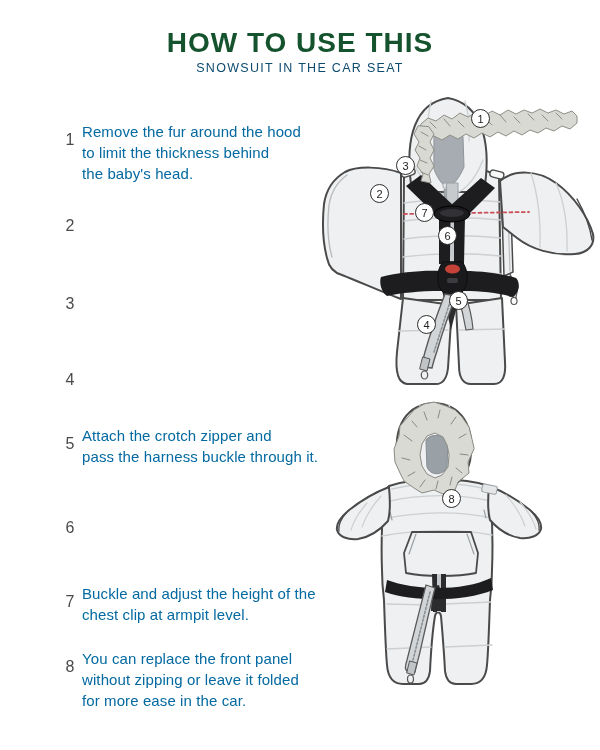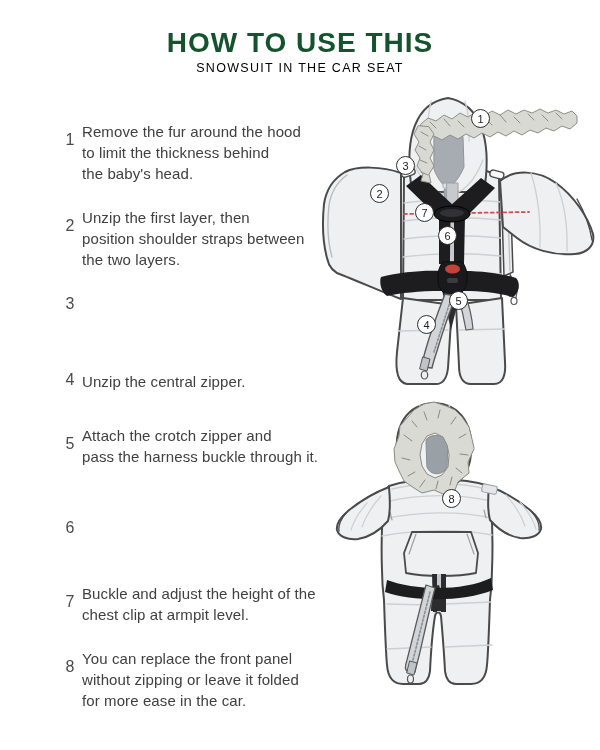--- a/index.html
+++ b/index.html
@@ -6,31 +6,31 @@
   body{
     width:600px;height:750px;background:#ffffff;position:relative;overflow:hidden;
     font-family:"Liberation Sans", sans-serif;color:#424242;
   }
   .title{
     position:absolute;top:27px;left:0;width:600px;text-align:center;
     font-size:28px;font-weight:700;letter-spacing:1px;color:#14532d;
   }
   .subtitle{
     position:absolute;top:61px;left:0;width:600px;text-align:center;
-    font-size:12.5px;font-weight:400;letter-spacing:1.3px;color:#000000;
+    font-size:12.5px;font-weight:400;letter-spacing:1.3px;color:#0c4a6e;
   }
   .steps{position:absolute;left:58px;top:0;width:288px;height:750px;}
   .step{position:absolute;left:0;display:flex;width:100%;}
   .step-num{
     flex:0 0 24px;width:24px;text-align:center;font-size:16px;color:#4a4a4a;
     margin-top:10px;
   }
   .step--single .step-num{margin-top:0;}
   .step-text{
-    font-size:15px;line-height:21px;color:#404040;letter-spacing:0.1px;
+    font-size:15px;line-height:21px;color:#0369a1;letter-spacing:0.1px;
     white-space:pre-line;
   }
   .fig{position:absolute;}
   .fig svg{position:absolute;left:0;top:0;}
   #fig1{left:310px;top:88px;width:290px;height:310px;}
   #fig2{left:325px;top:395px;width:265px;height:300px;}
   .callout{
     position:absolute;width:19px;height:19px;box-sizing:border-box;border-radius:50%;
     background:#fff;border:1.5px solid #2e2e2e;display:flex;align-items:center;
     justify-content:center;font-size:11px;color:#222;z-index:5;
@@ -44,30 +44,26 @@
 
 <div class="steps">
   <div class="step" style="top:121px">
     <div class="step-num">1</div>
     <div class="step-text">Remove the fur around the hood
 to limit the thickness behind
 the baby's head.</div>
   </div>
   <div class="step" style="top:207px">
     <div class="step-num">2</div>
-    <div class="step-text">Unzip the first layer, then
-position shoulder straps between
-the two layers.</div>
   </div>
   <div class="step" style="top:285px">
     <div class="step-num">3</div>
   </div>
   <div class="step step--single" style="top:371px">
     <div class="step-num">4</div>
-    <div class="step-text">Unzip the central zipper.</div>
   </div>
   <div class="step" style="top:425px">
     <div class="step-num">5</div>
     <div class="step-text">Attach the crotch zipper and
 pass the harness buckle through it.</div>
   </div>
   <div class="step" style="top:509px">
     <div class="step-num">6</div>
   </div>
   <div class="step" style="top:583px">

